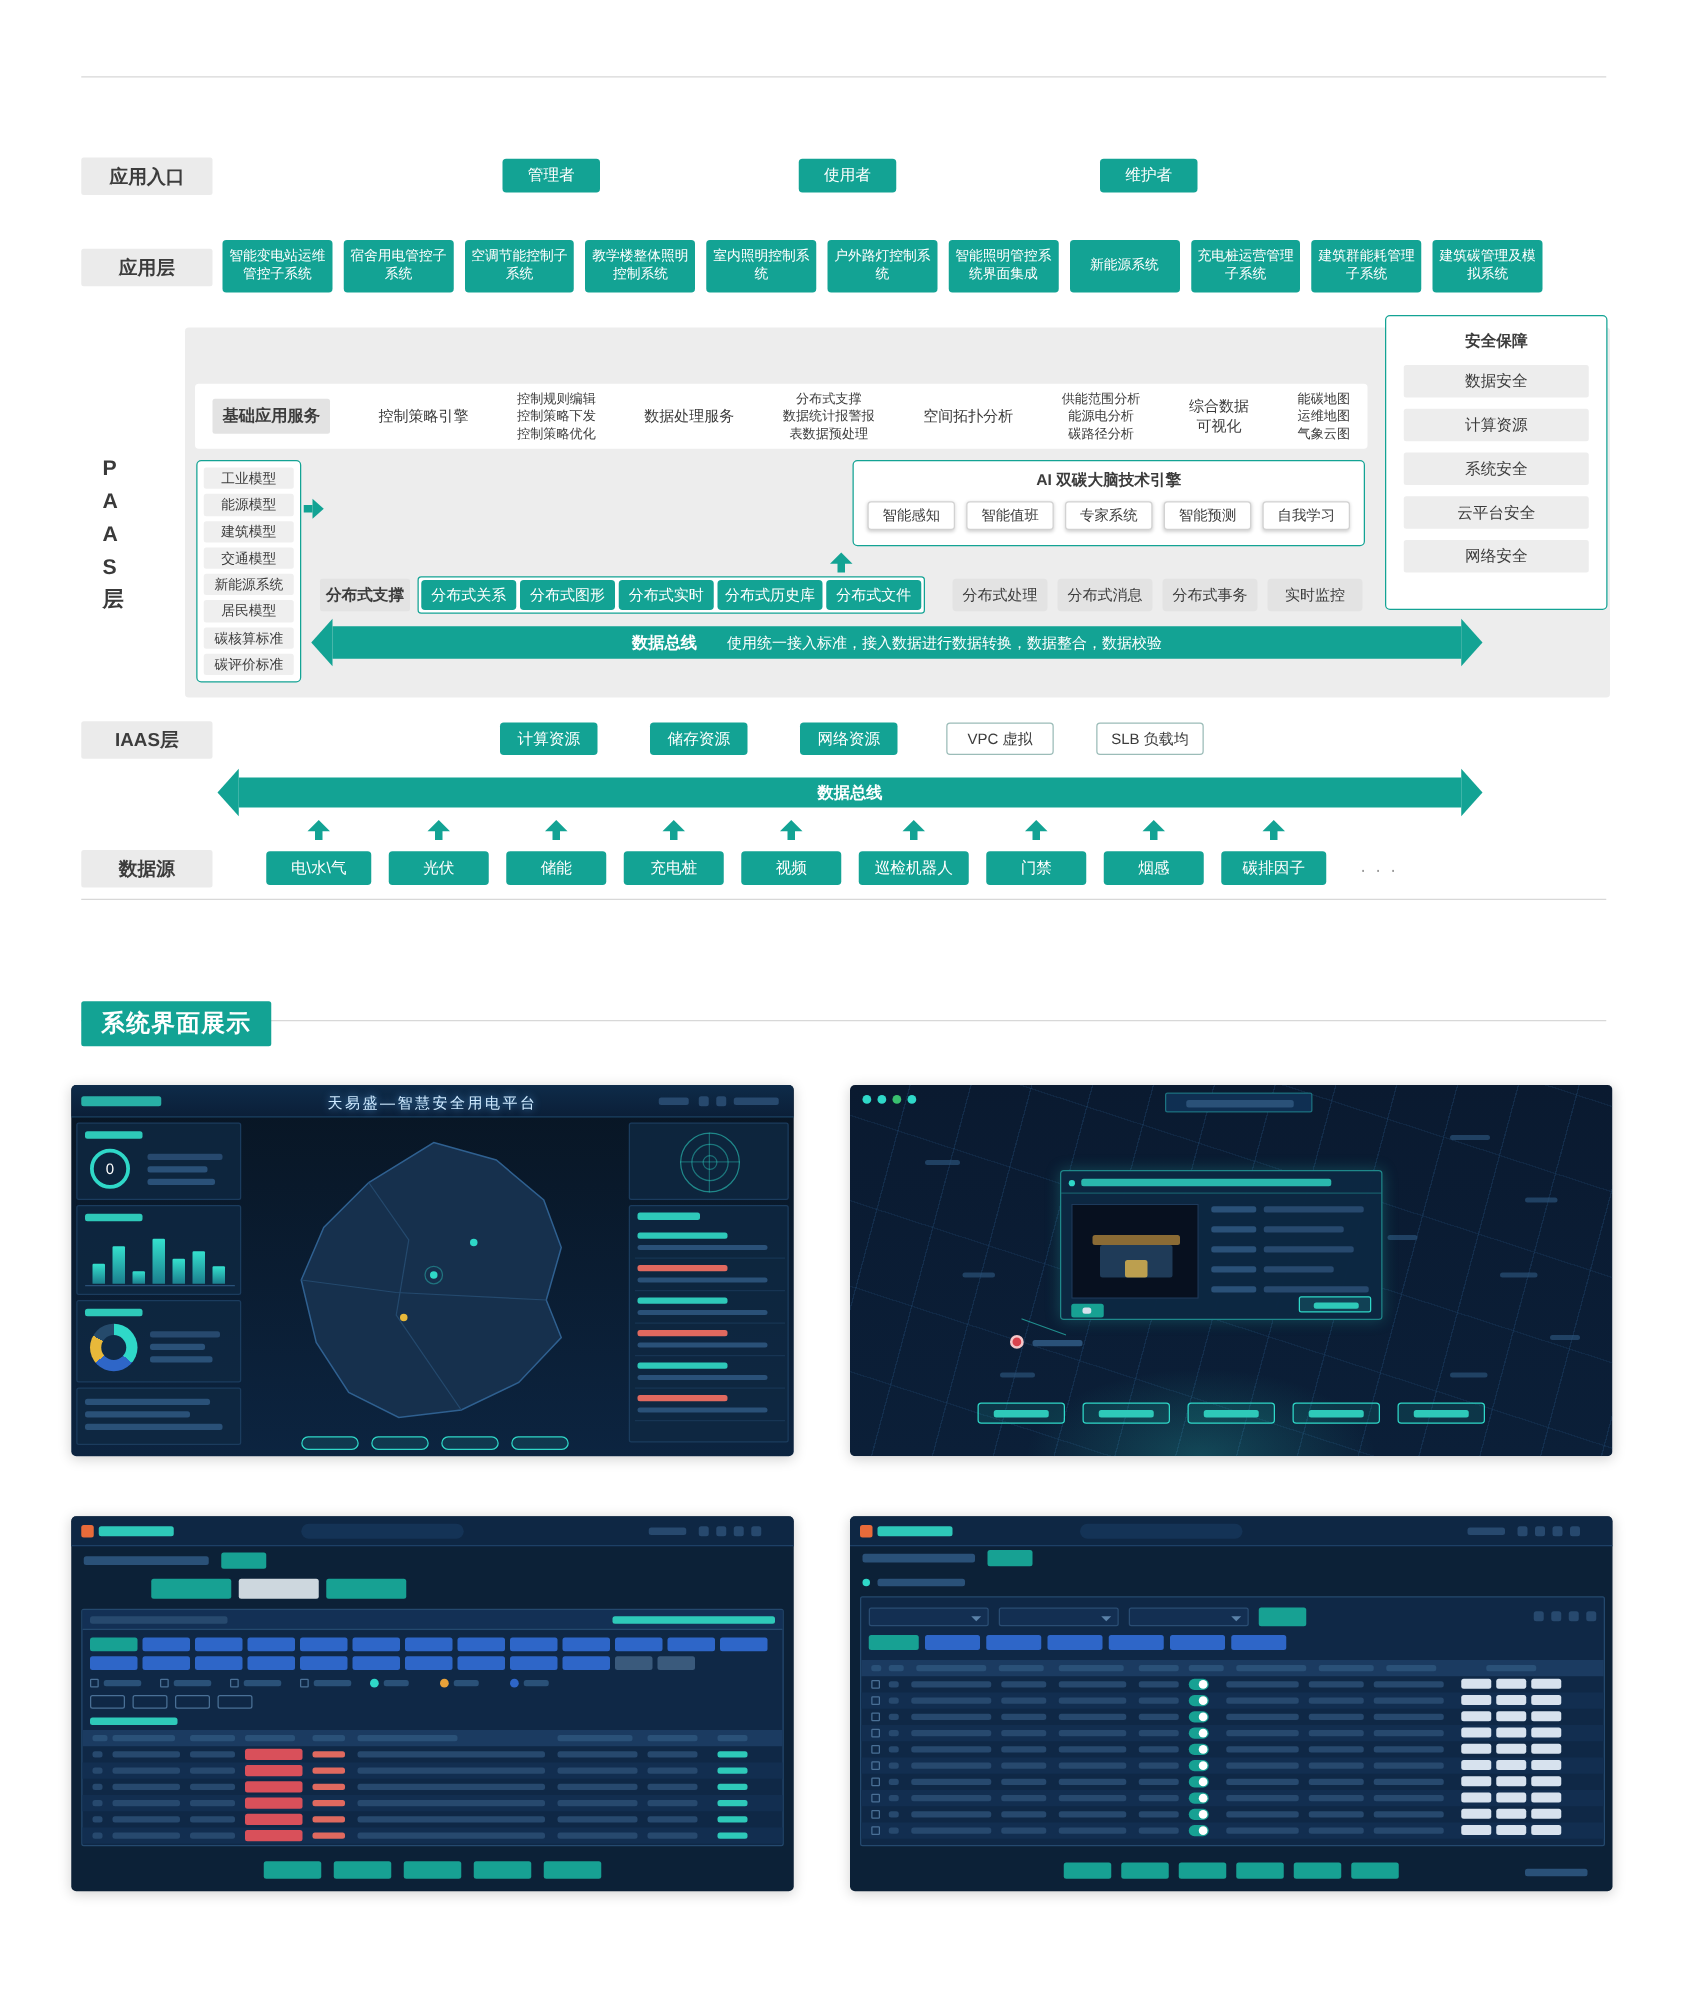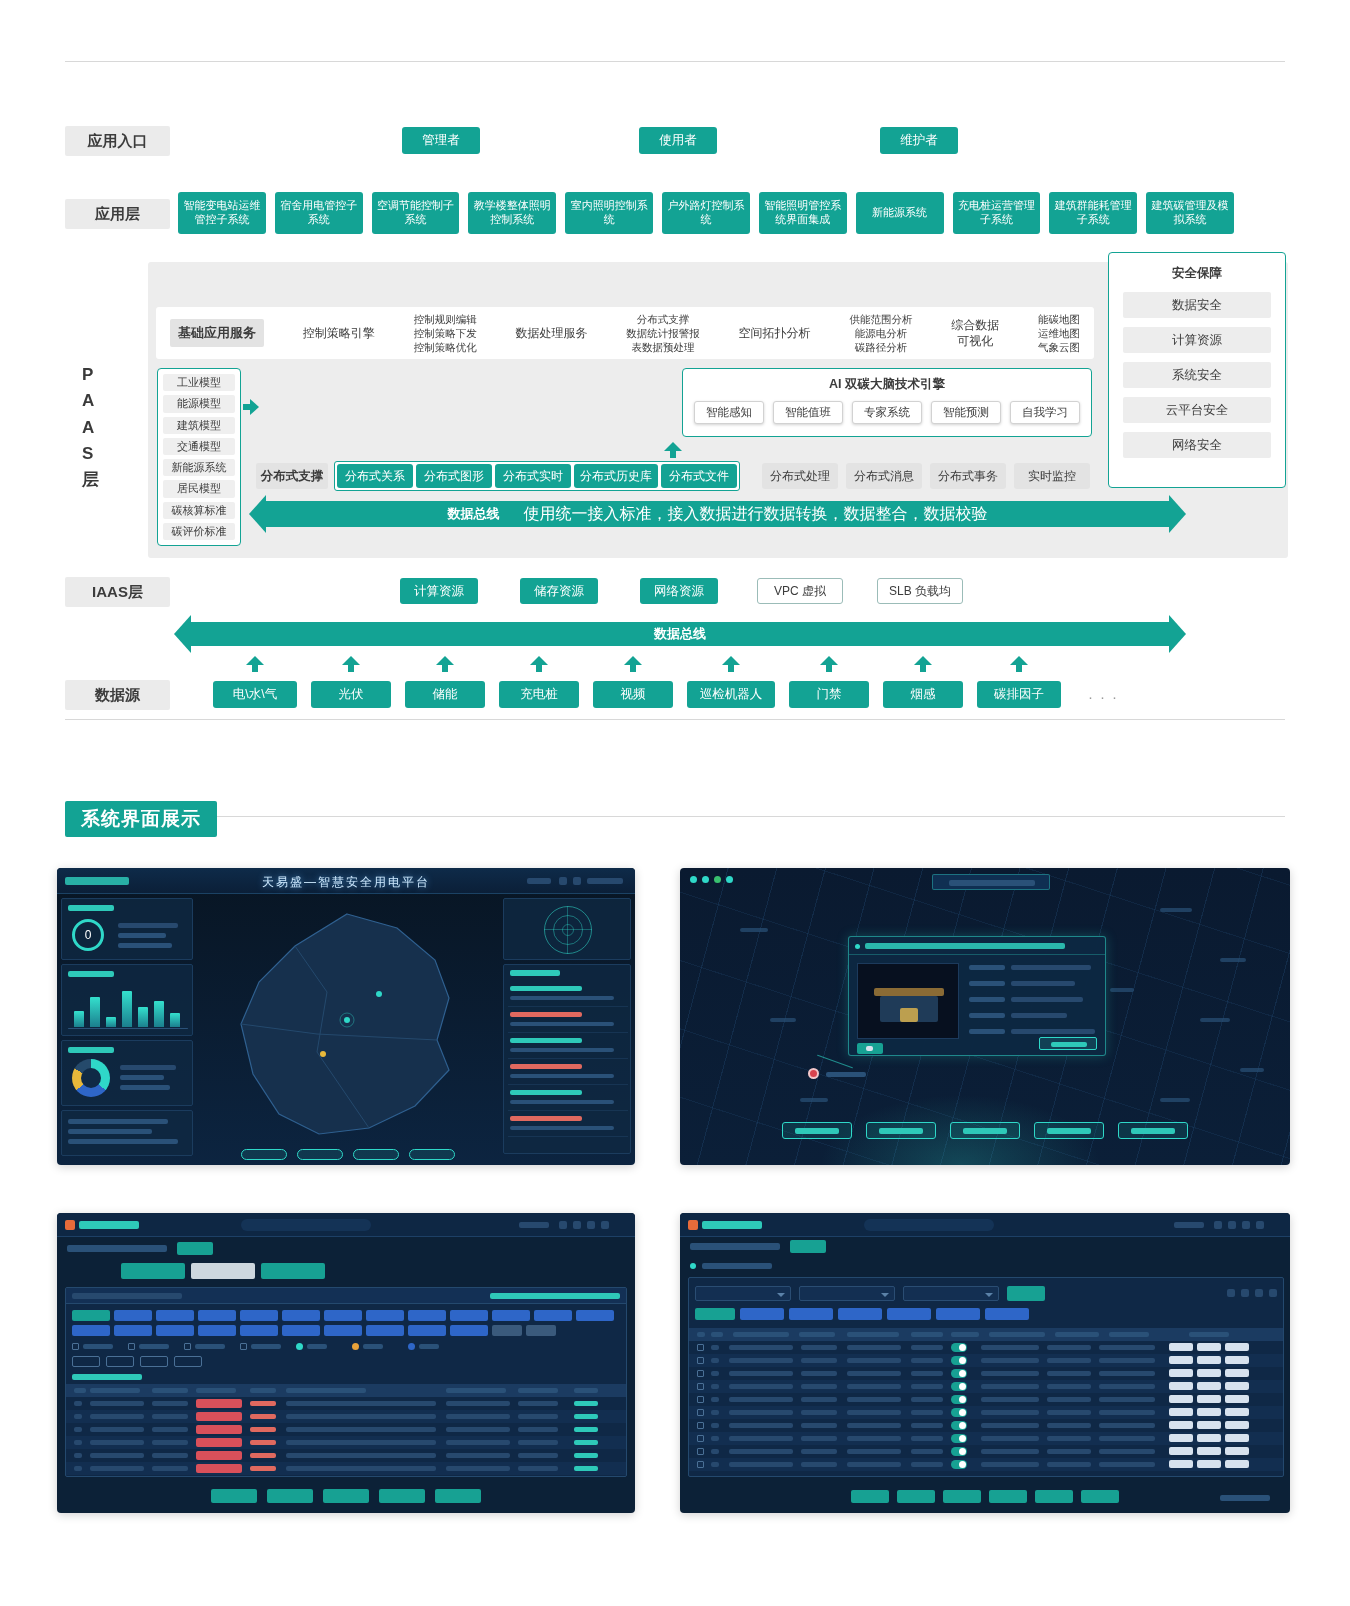--- a/index.html
+++ b/index.html
@@ -27,21 +27,21 @@
   .box-teal{position:absolute;background:#fff;border:1px solid var(--teal);border-radius:4px}
   .box-title{text-align:center;font-size:12.5px;font-weight:700;color:var(--dark);margin-top:7px}
   .box-btns{display:flex;justify-content:center;gap:9px;margin-top:8px}
   .wbtn{width:70px;height:23px;background:#fff;border:1px solid #d2d2d2;border-radius:3px;box-shadow:0 1px 3px rgba(0,0,0,.18);display:flex;align-items:center;justify-content:center;font-size:11.5px;color:var(--dark)}
   .dist-teal{position:absolute;display:flex;gap:3px;padding:2px;border:1px solid var(--teal);background:#fff;border-radius:3px}
   .gbtn{width:76px;height:26px;background:#e3e3e3;border-radius:3px;display:flex;align-items:center;justify-content:center;font-size:12px;color:var(--dark)}
   .bus{position:absolute;background:var(--teal);color:#fff;display:flex;align-items:center;justify-content:center;gap:24px}
   .bus::before{content:"";position:absolute;left:-17px;top:50%;transform:translateY(-50%);border-top:19px solid transparent;border-bottom:19px solid transparent;border-right:17px solid var(--teal)}
   .bus::after{content:"";position:absolute;right:-17px;top:50%;transform:translateY(-50%);border-top:19px solid transparent;border-bottom:19px solid transparent;border-left:17px solid var(--teal)}
   .bus-title{font-weight:700;font-size:13px}
-  .bus-desc{font-size:16px}
+  .bus-desc{font-size:12px}
   .sec-items{display:flex;flex-direction:column;gap:9px;margin-top:10px;align-items:center}
   .sec-item{width:148px;height:26px;background:#ededed;border-radius:2px;display:flex;align-items:center;justify-content:center;font-size:12.5px;color:var(--dark)}
   .obtn{position:absolute;background:#fff;border:1px solid #9bbcb8;border-radius:3px;display:flex;align-items:center;justify-content:center;font-size:12px;color:var(--dark)}
   .arr-up{position:absolute;width:18px;height:17px}
   .arr-up::before{content:"";position:absolute;left:6px;top:8px;width:6px;height:8px;background:var(--teal)}
   .arr-up::after{content:"";position:absolute;top:0;left:0;border-left:9px solid transparent;border-right:9px solid transparent;border-bottom:9px solid var(--teal)}
   .arr-right{position:absolute;width:16px;height:16px}
   .arr-right::before{content:"";position:absolute;left:0;top:5px;width:7px;height:6px;background:var(--teal)}
   .arr-right::after{content:"";position:absolute;left:7px;top:0;border-top:8px solid transparent;border-bottom:8px solid transparent;border-left:9px solid var(--teal)}
   .dots-more{position:absolute;color:#9a9a9a;font-size:15px;letter-spacing:7px}

